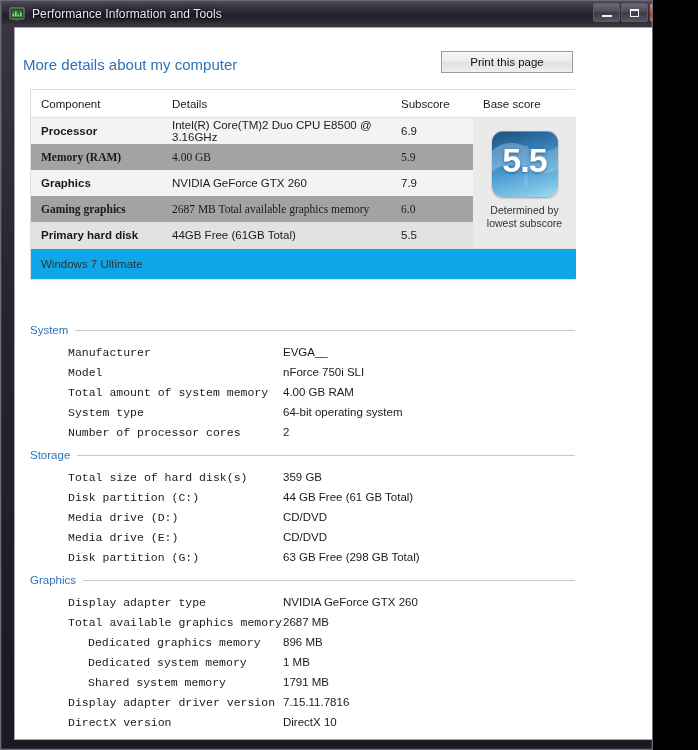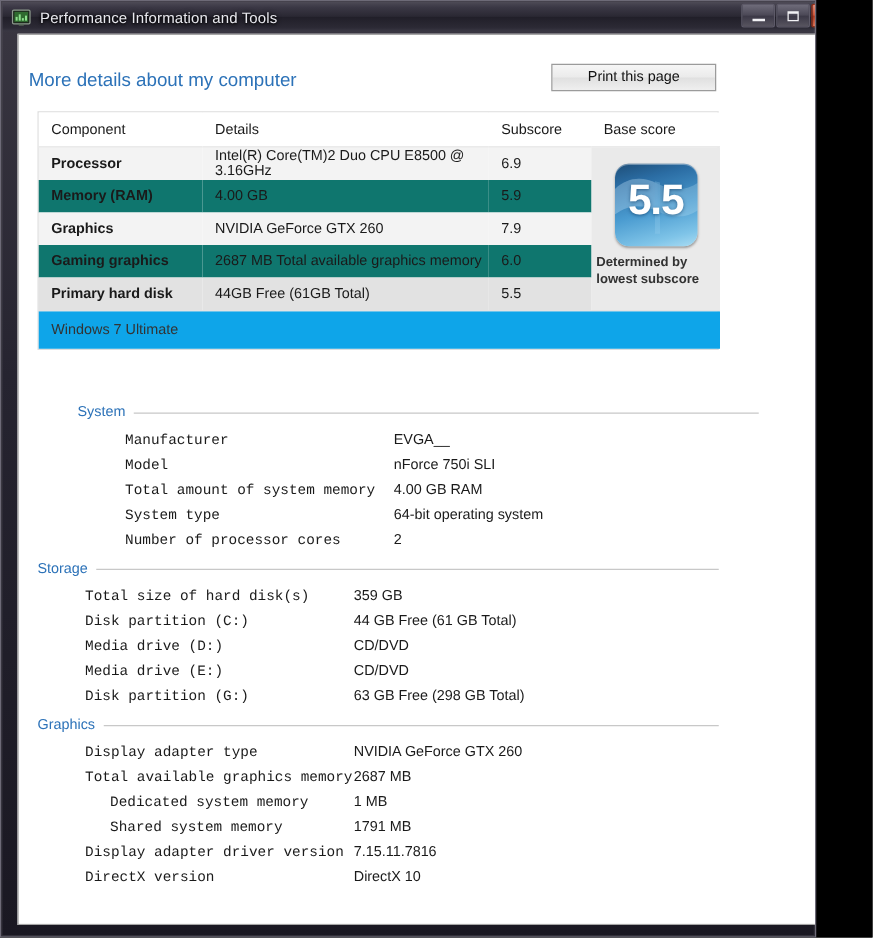--- a/index.html
+++ b/index.html
@@ -224,21 +224,21 @@
     height: 27px;
     background: #ffffff;
     border-bottom: 1px solid #e3e3e3;
   }
   .col-comp { width: 131px; }
   .col-det  { width: 229px; }
   .col-sub  { width: 82px; }
   .col-base { width: 103px; }
   .score-table td.comp { font-weight: bold; }
   tr.r-even td.comp, tr.r-even td.det, tr.r-even td.sub { background: #f3f3f3; }
-  tr.r-odd  td.comp, tr.r-odd  td.det, tr.r-odd  td.sub { background: #0f766e; }
+  tr.r-odd  td.comp, tr.r-odd  td.det, tr.r-odd  td.sub { background: #a3a3a3; font-family: Liberation Serif, serif; }
   tr.r-hl td.comp, tr.r-hl td.det, tr.r-hl td.sub { background: #e2e2e2; }
   td.base-cell {
     background: #eaeaea;
     vertical-align: top;
     padding: 0;
     text-align: center;
   }
   .os-row td {
     background: #0ea5e9;
     border-top: 1px solid #e3e3e3;
@@ -278,23 +278,22 @@
     letter-spacing: -1px;
     text-shadow: 0 1px 3px rgba(0,40,80,0.55);
     line-height: 1;
     font-family: "Liberation Sans", sans-serif;
   }
   .badge-cap {
     margin-top: 7px;
     font-size: 10.5px;
     line-height: 13px;
     color: #333;
-    text-align: left;
+    text-align: center;
     width: 95px;
-    font-weight: bold;
   }
 
   
   .section {
     position: absolute;
     left: 15px;
     width: 545px;
   }
   .sec-head {
     display: flex;
@@ -426,21 +425,21 @@
                 <td class="det">44GB Free (61GB Total)</td>
                 <td class="sub">5.5</td>
               </tr>
               <tr class="os-row">
                 <td colspan="4">Windows 7 Ultimate</td>
               </tr>
             </tbody>
           </table>
         </div>
 
-        <div class="section" style="top:294px;margin-left:32px;">
+        <div class="section" style="top:294px;">
           <div class="sec-head">
             <span class="lbl">System</span>
             <span class="rule"></span>
           </div>
           <div class="rows">
             <div class="drow">
               <span class="k">Manufacturer</span>
               <span class="v">EVGA__</span>
             </div>
             <div class="drow">
@@ -499,20 +498,24 @@
           <div class="rows">
             <div class="drow">
               <span class="k">Display adapter type</span>
               <span class="v">NVIDIA GeForce GTX 260</span>
             </div>
             <div class="drow">
               <span class="k">Total available graphics memory</span>
               <span class="v">2687 MB</span>
             </div>
             <div class="drow sub">
+              <span class="k">Dedicated graphics memory</span>
+              <span class="v">896 MB</span>
+            </div>
+            <div class="drow sub">
               <span class="k">Dedicated system memory</span>
               <span class="v">1 MB</span>
             </div>
             <div class="drow sub">
               <span class="k">Shared system memory</span>
               <span class="v">1791 MB</span>
             </div>
             <div class="drow">
               <span class="k">Display adapter driver version</span>
               <span class="v">7.15.11.7816</span>

